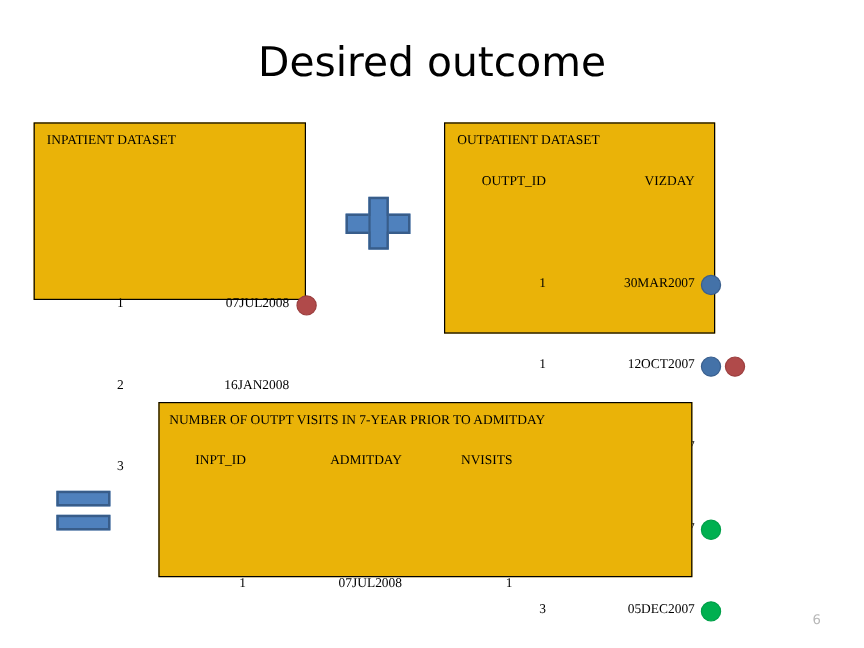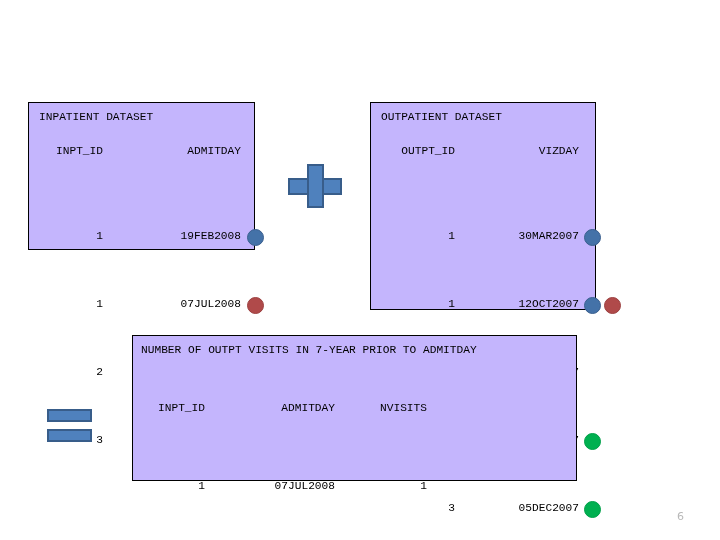--- a/index.html
+++ b/index.html
@@ -34,22 +34,22 @@
     font-weight: 400;
     color: #000000;
     letter-spacing: 0px;
     white-space: nowrap;
   }
 
   
   .listing {
     position: absolute;
     border: 1px solid #000000;
-    background: #c4b5fd;
-    font-family: Liberation Mono, monospace;
+    background: #eab308;
+    font-family: Liberation Serif, serif;
     font-size: 11.2px;
     line-height: 17px;
     color: #000000;
     box-sizing: border-box;
   }
   .listing .lst-title {
     position: absolute;
     white-space: pre;
   }
   .listing .lst-head {
@@ -156,46 +156,45 @@
     font-family: "DejaVu Sans", sans-serif;
     font-size: 11px;
     color: #b8b8b8;
   }
 </style>
 </head>
 <body>
 
 <div class="slide">
 
+  <div class="slide-title">Desired outcome</div>
 
   <div class="listing" style="left:28px; top:102px; width:227px; height:148px;">
 
     <div class="lst-title" style="left:10px; top:6px;">INPATIENT DATASET</div>
 
-    <div class="lst-head" style="left:10px; top:40px;"><span class="col-id">INPT_ID</span><span class="col-date">ADMITDAY</span></div>
 
     <div class="lst-rows" style="left:10px; top:74px;">
 
-      <div class="lst-row"><span class="col-id">1</span><span class="col-date">19FEB2008</span><span class="marker blue" style="left:208px;"></span></div>
 
       <div class="lst-row"><span class="col-id">1</span><span class="col-date">07JUL2008</span><span class="marker red" style="left:208px;"></span></div>
 
       <div class="lst-row"><span class="col-id">2</span><span class="col-date">16JAN2008</span></div>
 
       <div class="lst-row"><span class="col-id">3</span><span class="col-date">31MAR2008</span><span class="marker green" style="left:208px;"></span></div>
     </div>
   </div>
 
   <div class="plus-icon">
     <div class="bar h"></div>
     <div class="bar v"></div>
     <div class="bar cover"></div>
   </div>
 
-  <div class="listing" style="left:370px; top:102px; width:226px; height:208px;">
+  <div class="listing" style="left:370px; top:102px; width:226px; height:176px;">
 
     <div class="lst-title" style="left:10px; top:6px;">OUTPATIENT DATASET</div>
 
     <div class="lst-head" style="left:4px; top:40px;"><span class="col-id" style="width:80px;">OUTPT_ID</span><span class="col-date" style="width:124px;">VIZDAY</span></div>
 
     <div class="lst-rows" style="left:4px; top:74px;">
 
       <div class="lst-row"><span class="col-id" style="width:80px;">1</span><span class="col-date" style="width:124px;">30MAR2007</span><span class="marker blue" style="left:209px;"></span></div>
 
       <div class="lst-row"><span class="col-id" style="width:80px;">1</span><span class="col-date" style="width:124px;">12OCT2007</span><span class="marker blue" style="left:209px;"></span><span class="marker red" style="left:229px;"></span></div>
@@ -212,21 +211,21 @@
 
   <div class="equals-icon">
     <div class="bar top"></div>
     <div class="bar bottom"></div>
   </div>
 
   <div class="listing" style="left:132px; top:335px; width:445px; height:146px;">
 
     <div class="lst-title" style="left:8px; top:6px;">NUMBER OF OUTPT VISITS IN 7-YEAR PRIOR TO ADMITDAY</div>
 
-    <div class="lst-head" style="left:8px; top:40px;"><span class="col-id" style="width:64px;">INPT_ID</span><span class="col-date" style="width:130px;">ADMITDAY</span><span class="col-n" style="width:92px;margin-top:24px;">NVISITS</span></div>
+    <div class="lst-head" style="left:8px; top:40px;"><span class="col-id" style="width:64px;">INPT_ID</span><span class="col-date" style="width:130px;">ADMITDAY</span><span class="col-n" style="width:92px;">NVISITS</span></div>
 
     <div class="lst-rows" style="left:8px; top:74px;">
 
 
       <div class="lst-row"><span class="col-id" style="width:64px;">1</span><span class="col-date" style="width:130px;">07JUL2008</span><span class="col-n" style="width:92px;">1</span></div>
 
       
 
       
     </div>

